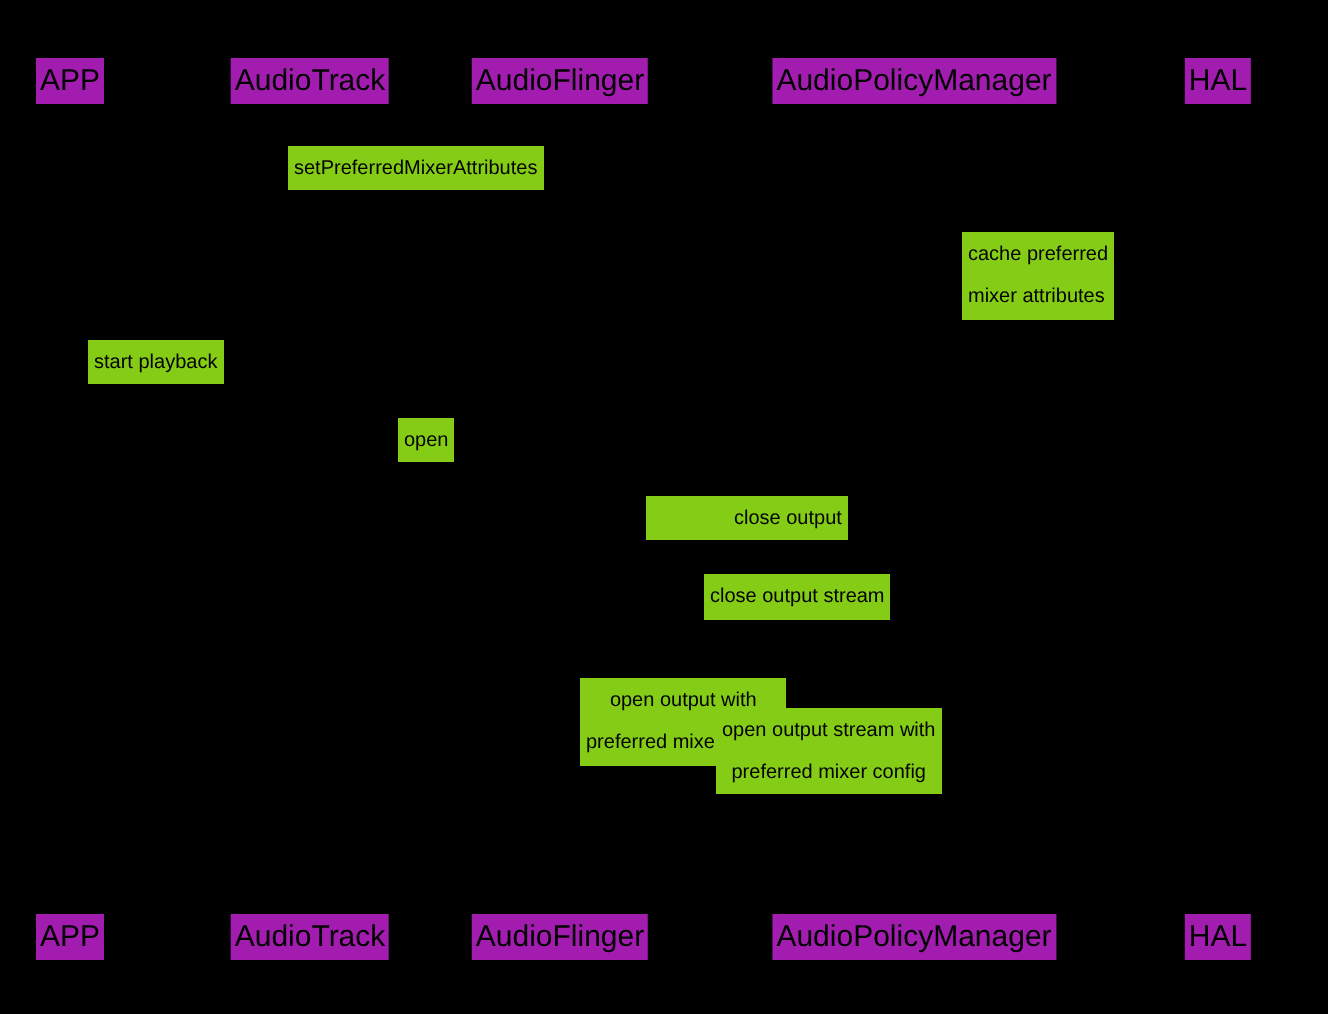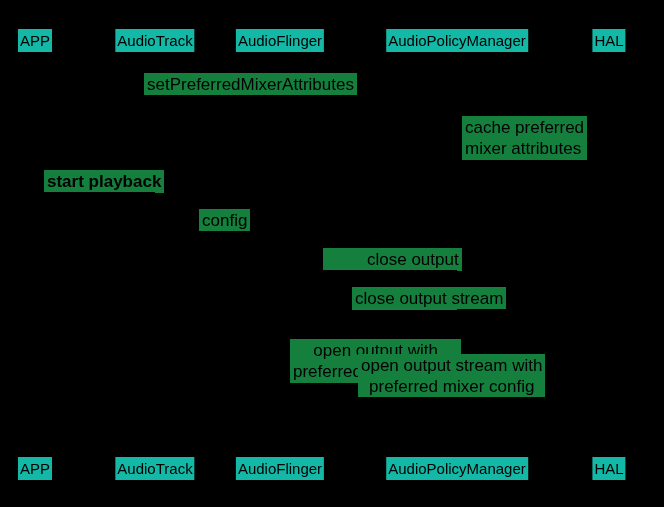--- a/index.html
+++ b/index.html
@@ -25,34 +25,34 @@
     top: 52px;
     bottom: 52px;
   }
   .arrow {
     position: absolute;
     height: 1px;
     background: #000000;
   }
   .participant {
     position: absolute;
-    background: #14b8a6;
+    background: #a21caf;
     color: #000000;
     font-size: 15px;
     line-height: 21px;
     white-space: nowrap;
     padding: 1px 2px;
     transform: translateX(-50%);
     text-align: center;
   }
   .msg {
     position: absolute;
-    background: #15803d;
+    background: #84cc16;
     color: #000000;
-    font-size: 17px;
+    font-size: 10px;
     line-height: 21px;
     white-space: pre;
     padding: 1px 3px;
     text-align: center;
   }
 </style>
 </head>
 <body>
 
 <div id="canvas">
@@ -69,26 +69,26 @@
       <div class="participant" style="left: 35px; top: 29px;">APP</div>
       <div class="participant" style="left: 155px; top: 29px;">AudioTrack</div>
       <div class="participant" style="left: 280px; top: 29px;">AudioFlinger</div>
       <div class="participant" style="left: 457px; top: 29px;">AudioPolicyManager</div>
       <div class="participant" style="left: 609px; top: 29px;">HAL</div>
     </div>
 
   <div class="messages-layer">
       <div class="msg" style="left: 144px; top: 73px; text-align: center;">setPreferredMixerAttributes</div>
       <div class="arrow" style="left: 35px; width: 422px; top: 95px;"></div>
-      <div class="msg" style="left: 462px; top: 116px; text-align: left;">cache preferred
+      <div class="msg" style="left: 481px; top: 116px; text-align: left;">cache preferred
 mixer attributes</div>
       <div class="arrow" style="left: 457px; width: 1px; top: 138px;"></div>
-      <div class="msg" style="left: 44px; top: 170px; text-align: center; font-weight: bold;">start playback</div>
+      <div class="msg" style="left: 44px; top: 170px; text-align: center;">start playback</div>
       <div class="arrow" style="left: 35px; width: 120px; top: 192px;"></div>
-      <div class="msg" style="left: 199px; top: 209px; text-align: center;">config</div>
+      <div class="msg" style="left: 199px; top: 209px; text-align: center;">open</div>
       <div class="arrow" style="left: 155px; width: 125px; top: 231px;"></div>
       <div class="msg" style="left: 323px; top: 248px; text-align: center; padding-left: 44px;">close output</div>
       <div class="arrow" style="left: 280px; width: 177px; top: 270px;"></div>
       <div class="msg" style="left: 352px; top: 287px; text-align: center;">close output stream</div>
       <div class="arrow" style="left: 457px; width: 152px; top: 309px;"></div>
       <div class="msg" style="left: 290px; top: 316px; text-align: center; margin-top: 23px;">open output with
 preferred mixer config</div>
       <div class="arrow" style="left: 280px; width: 177px; top: 338px;"></div>
       <div class="msg" style="left: 358px; top: 354px; text-align: center;">open output stream with
 preferred mixer config</div>

